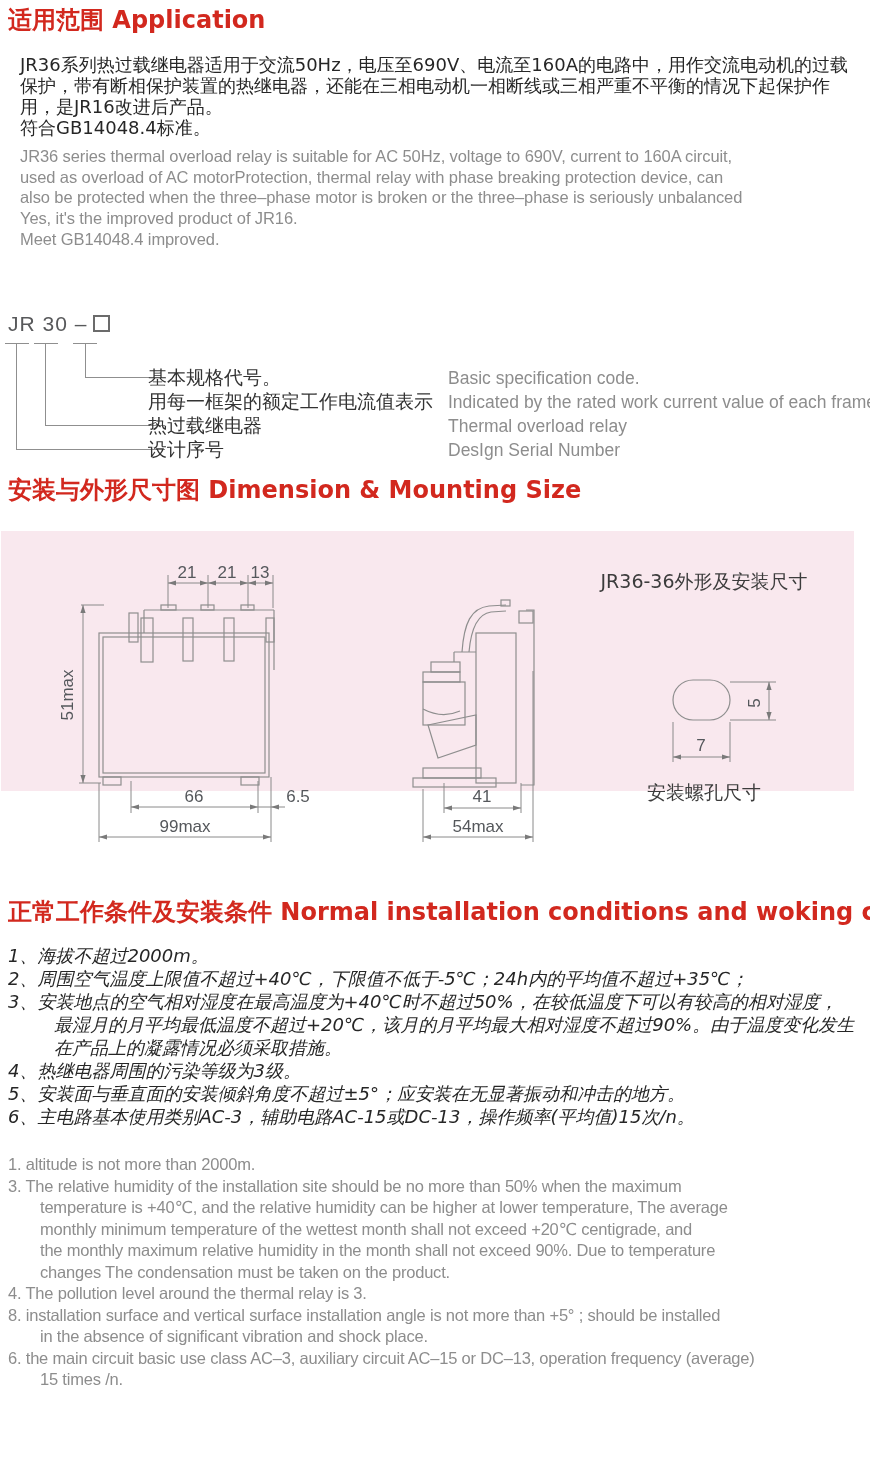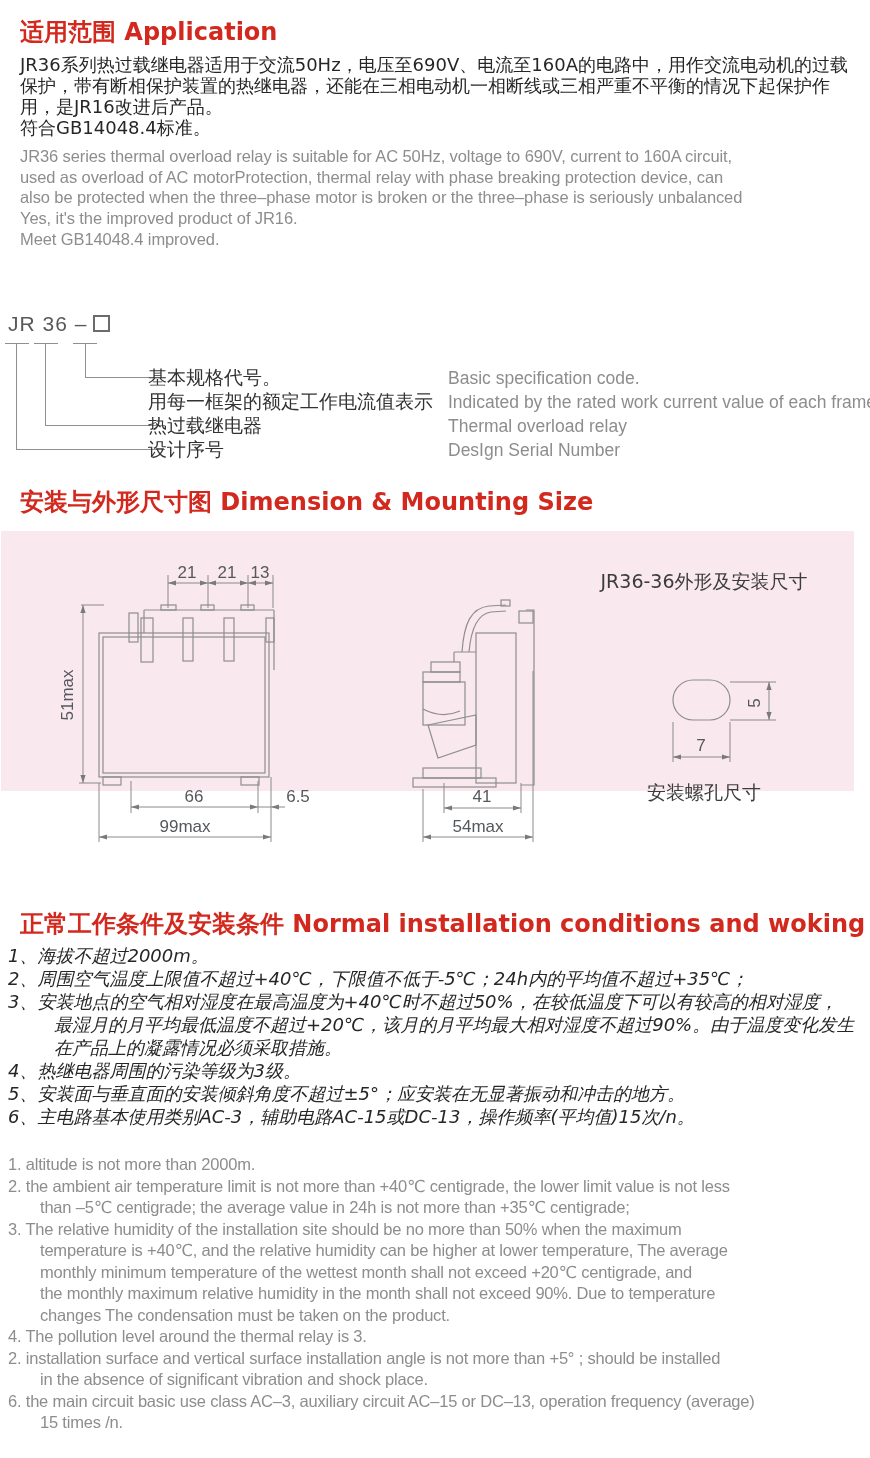--- a/index.html
+++ b/index.html
@@ -6,21 +6,21 @@
     --red:#d2281e;
     --pink:#f9e8ee;
     --dark:#262626;
     --gray:#8d8d8d;
     --linegray:#8e8e8e;
     --dimtxt:#55585c;
   }
   html,body{margin:0;padding:0;background:#ffffff;}
   body{width:870px;font-family:"Liberation Sans","DejaVu Sans",sans-serif;}
   .page{position:relative;width:870px;height:1458px;overflow:hidden;background:#fff;}
-  .head{position:absolute;left:8px;margin:12px;font-family:"DejaVu Sans","Liberation Sans",sans-serif;
+  .head{position:absolute;left:8px;margin:0;font-family:"DejaVu Sans","Liberation Sans",sans-serif;
         font-weight:bold;font-size:24px;line-height:28px;color:var(--red);white-space:nowrap;}
   .para{position:absolute;left:8px;width:856px;margin:12px;white-space:pre-line;}
   .zh{font-family:"DejaVu Sans",sans-serif;font-size:18px;line-height:21px;color:var(--dark);}
   .en{font-size:16.5px;line-height:20.5px;color:var(--gray);letter-spacing:-0.1px;}
 
   
   .model-diagram{position:absolute;left:0;top:312px;width:870px;height:156px;}
   .model-code{position:absolute;left:8px;top:0;font-size:21px;color:#58595b;letter-spacing:1px;white-space:nowrap;}
   .code-box{display:inline-block;width:13px;height:13px;border:2px solid #6b6b6b;margin-left:6px;vertical-align:-1px;}
   .dline{position:absolute;background:#8f8f8f;}
@@ -53,21 +53,21 @@
 用，是JR16改进后产品。</p>
   <p class="para zh" style="top:105px">符合GB14048.4标准。</p>
   <p class="para en" style="top:134px">JR36 series thermal overload relay is suitable for AC 50Hz, voltage to 690V, current to 160A circuit,
 used as overload of AC motorProtection, thermal relay with phase breaking protection device, can
 also be protected when the three–phase motor is broken or the three–phase is seriously unbalanced
 Yes, it's the improved product of JR16.</p>
   <p class="para en" style="top:217px">Meet GB14048.4 improved.</p>
 
   <div class="model-diagram">
     <div class="model-code">
-      <span>JR 36 –</span><span class="code-box"></span>
+      <span>JR 30 –</span><span class="code-box"></span>
     </div>
 
     <div class="dline" style="left:5px;top:31px;width:24px;height:1px"></div>
     <div class="dline" style="left:34px;top:31px;width:24px;height:1px"></div>
     <div class="dline" style="left:73px;top:31px;width:24px;height:1px"></div>
 
     <div class="dline" style="left:16px;top:32px;width:1px;height:105px"></div>
     <div class="dline" style="left:45px;top:32px;width:1px;height:81px"></div>
     <div class="dline" style="left:85px;top:32px;width:1px;height:33px"></div>
 
@@ -210,27 +210,25 @@
       <div class="zh-item">2、周围空气温度上限值不超过+40℃，下限值不低于-5℃；24h内的平均值不超过+35℃；</div>
       <div class="zh-item">3、安装地点的空气相对湿度在最高温度为+40℃时不超过50%，在较低温度下可以有较高的相对湿度，
 最湿月的月平均最低温度不超过+20℃，该月的月平均最大相对湿度不超过90%。由于温度变化发生
 在产品上的凝露情况必须采取措施。</div>
       <div class="zh-item">4、热继电器周围的污染等级为3级。</div>
       <div class="zh-item">5、安装面与垂直面的安装倾斜角度不超过±5°；应安装在无显著振动和冲击的地方。</div>
       <div class="zh-item">6、主电路基本使用类别AC-3，辅助电路AC-15或DC-13，操作频率(平均值)15次/n。</div>
     </div>
   <div class="en-list" style="top:1154px">
       <div class="en-item">1. altitude is not more than 2000m.</div>
-      <div class="en-item">2. the ambient air temperature limit is not more than +40℃ centigrade, the lower limit value is not less
-than –5℃ centigrade; the average value in 24h is not more than +35℃ centigrade;</div>
       <div class="en-item">3. The relative humidity of the installation site should be no more than 50% when the maximum
 temperature is +40℃, and the relative humidity can be higher at lower temperature, The average
 monthly minimum temperature of the wettest month shall not exceed +20℃ centigrade, and
 the monthly maximum relative humidity in the month shall not exceed 90%. Due to temperature
 changes The condensation must be taken on the product.</div>
       <div class="en-item">4. The pollution level around the thermal relay is 3.</div>
-      <div class="en-item">2. installation surface and vertical surface installation angle is not more than +5° ; should be installed
+      <div class="en-item">8. installation surface and vertical surface installation angle is not more than +5° ; should be installed
 in the absence of significant vibration and shock place.</div>
       <div class="en-item">6. the main circuit basic use class AC–3, auxiliary circuit AC–15 or DC–13, operation frequency (average)
 15 times /n.</div>
     </div>
 
 </div>
 
 </body></html>

